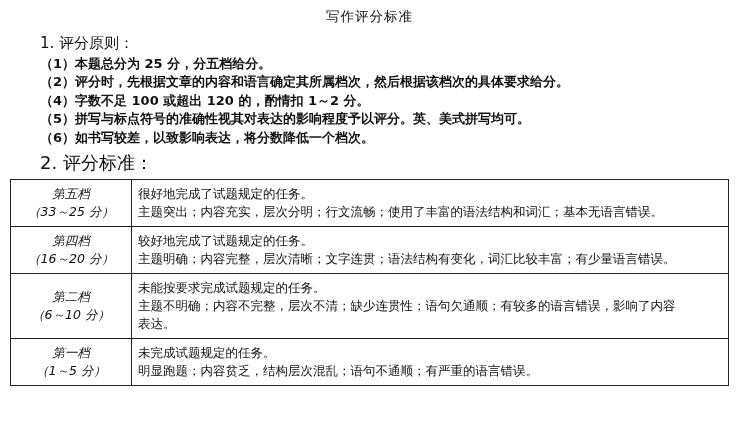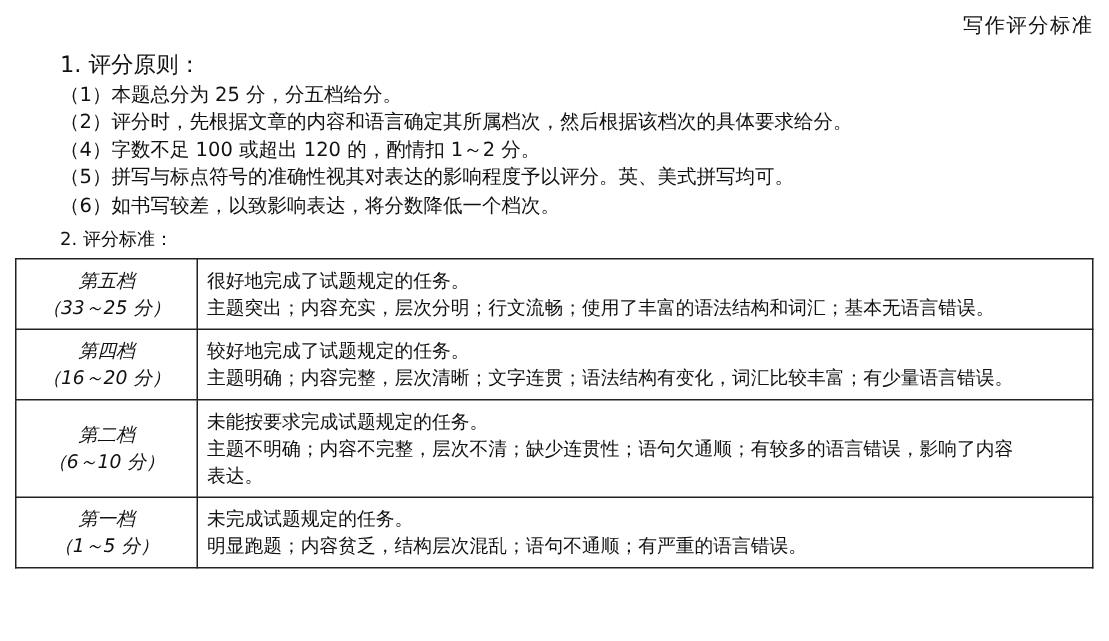--- a/index.html
+++ b/index.html
@@ -15,42 +15,43 @@
     overflow: hidden;
   }
   .page {
     position: relative;
     width: 739px;
     height: 427px;
     box-sizing: border-box;
     padding: 6px 10px 0 10px;
   }
   .doc-title {
-    text-align: right;
+    text-align: center;
     font-size: 13.5px;
     letter-spacing: 1px;
     margin: 2px 0 8px 0;
   }
   .section-heading {
     font-size: 15px;
     margin: 0 0 2px 30px;
   }
   .principle-list {
     margin: 0 0 4px 0;
     padding: 0;
     list-style: none;
+    font-weight: bold;
   }
   .principle-list li {
     font-size: 13px;
     line-height: 18.4px;
     margin-left: 30px;
     white-space: nowrap;
   }
   .section-heading-2 {
-    font-size: 12px;
+    font-size: 18px;
     margin: 2px 0 4px 30px;
   }
   table.rubric {
     border-collapse: collapse;
     width: 719px;
     table-layout: fixed;
     border: 1px solid #222;
   }
   table.rubric td {
     border: 1px solid #222;

